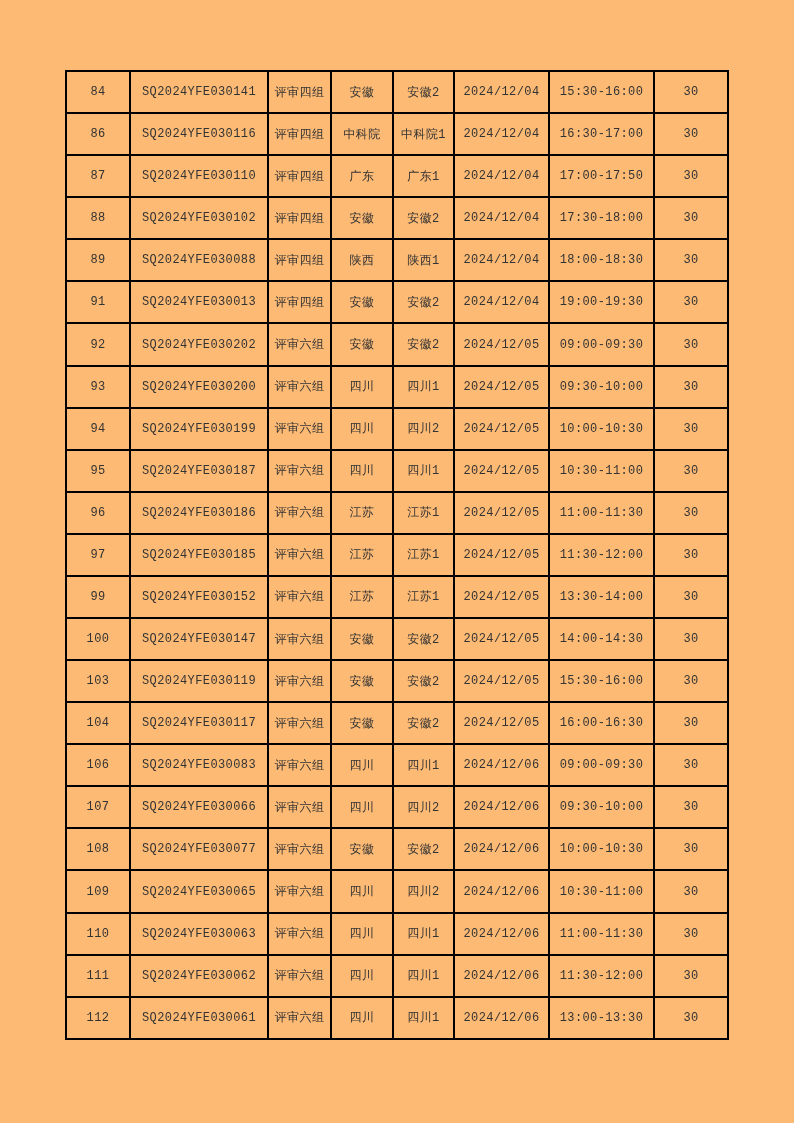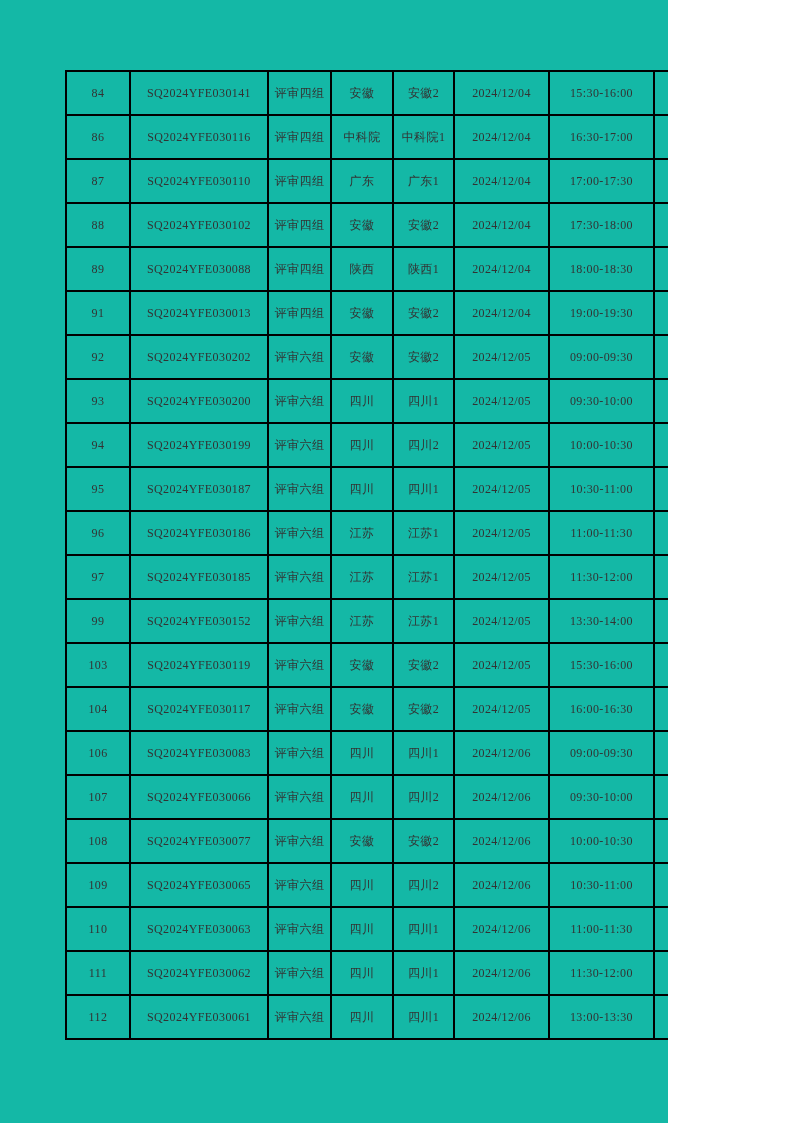--- a/index.html
+++ b/index.html
@@ -2,25 +2,25 @@
 <html><head>
 <meta charset="utf-8">
 <style>
   html, body {
     margin: 0;
     padding: 0;
     background: #ffffff;
   }
   .page {
     position: relative;
-    width: 668px;
+    width: 794px;
     height: 1123px;
-    background: #14b8a6;
+    background: #fdba74;
     overflow: hidden;
-    font-family: Liberation Serif, serif;
+    font-family: Liberation Mono, monospace;
   }
   table.schedule {
     position: absolute;
     left: 65px;
     top: 70px;
     width: 662px;
     height: 970px;
     border-collapse: collapse;
     table-layout: fixed;
   }
@@ -80,21 +80,21 @@
           <td>16:30-17:00</td>
           <td>30</td>
         </tr>
         <tr>
           <td>87</td>
           <td>SQ2024YFE030110</td>
           <td>评审四组</td>
           <td>广东</td>
           <td>广东1</td>
           <td>2024/12/04</td>
-          <td>17:00-17:30</td>
+          <td>17:00-17:50</td>
           <td>30</td>
         </tr>
         <tr>
           <td>88</td>
           <td>SQ2024YFE030102</td>
           <td>评审四组</td>
           <td>安徽</td>
           <td>安徽2</td>
           <td>2024/12/04</td>
           <td>17:30-18:00</td>
@@ -181,20 +181,30 @@
           <td>30</td>
         </tr>
         <tr>
           <td>99</td>
           <td>SQ2024YFE030152</td>
           <td>评审六组</td>
           <td>江苏</td>
           <td>江苏1</td>
           <td>2024/12/05</td>
           <td>13:30-14:00</td>
+          <td>30</td>
+        </tr>
+        <tr>
+          <td>100</td>
+          <td>SQ2024YFE030147</td>
+          <td>评审六组</td>
+          <td>安徽</td>
+          <td>安徽2</td>
+          <td>2024/12/05</td>
+          <td>14:00-14:30</td>
           <td>30</td>
         </tr>
         <tr>
           <td>103</td>
           <td>SQ2024YFE030119</td>
           <td>评审六组</td>
           <td>安徽</td>
           <td>安徽2</td>
           <td>2024/12/05</td>
           <td>15:30-16:00</td>

